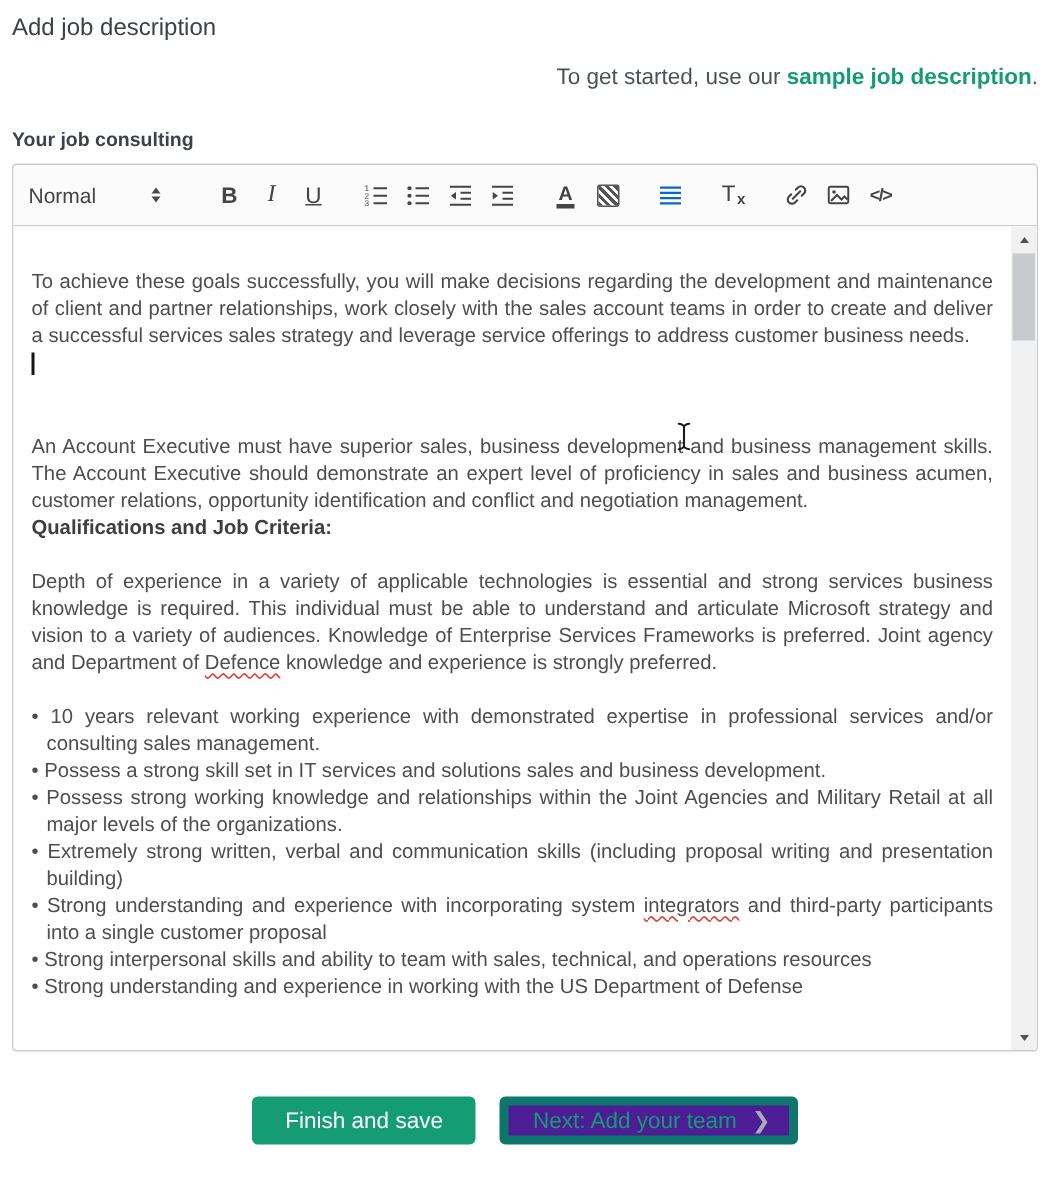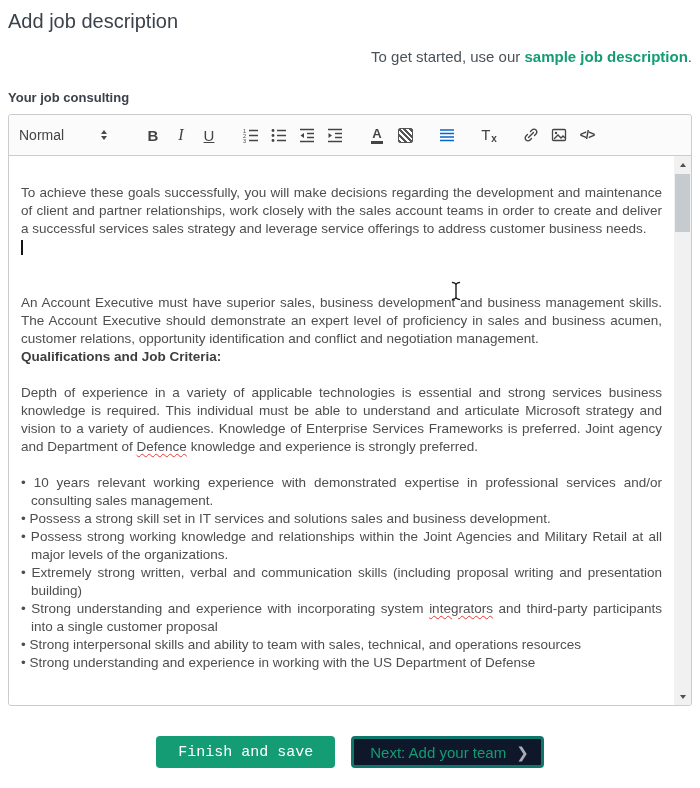--- a/index.html
+++ b/index.html
@@ -5,21 +5,21 @@
   * { box-sizing: border-box; margin: 0; padding: 0; }
   html, body { width: 700px; }
   body {
     min-height: 788px;
     background: #ffffff;
     font-family: "Liberation Sans", sans-serif;
     position: relative;
     padding: 10px 8px 0;
     color: #4a525a;
   }
-  .page-title { font-size: 20px; font-weight: 500; color: #3b424a; }
+  .page-title { font-size: 16px; font-weight: 500; color: #3b424a; }
   .intro { margin-top: 15px; font-size: 15px; color: #4a525a; text-align: right; }
   .intro a { color: var(--accent, #149c74); font-weight: bold; text-decoration: none; cursor: pointer; }
   .editor-label { margin-top: 25px; font-size: 13px; font-weight: bold; color: #3b424a; }
 
   .editor { margin-top: 9px; border: 1px solid #cccccc; border-radius: 3px; width: 684px; background: #fff; }
 
   
   .toolbar {
     display: flex; align-items: center;
     padding: 8px 6px; background: #fbfbfb;
@@ -70,24 +70,24 @@
   .sb-btn { position: absolute; left: 0; width: 17px; height: 17px; display: flex; align-items: center; justify-content: center; cursor: pointer; }
   .sb-up { top: 0; } .sb-down { bottom: 0; }
   .sb-tri-up   { width: 0; height: 0; border: 3.5px solid transparent; border-bottom: 4.5px solid #505050; margin-top: -3px; }
   .sb-tri-down { width: 0; height: 0; border: 3.5px solid transparent; border-top: 4.5px solid #505050; margin-bottom: -3px; }
   .sb-thumb { position: absolute; left: 1px; top: 18px; width: 15px; height: 58px; background: #c6cbd0; cursor: pointer; }
 
   
   .actions { display: flex; justify-content: center; gap: 16px; margin-top: 30px; }
   .btn-finish {
     background: var(--accent, #149c74); color: #fff; border: none; border-radius: 4px;
-    height: 32px; padding: 0 22px; font-size: 15px; font-family: Liberation Mono, monospace; cursor: pointer; text-align: right;
+    height: 32px; padding: 0 22px; font-size: 15px; font-family: Liberation Sans, sans-serif; cursor: pointer; text-align: right;
   }
   .btn-next {
-    background: #0f172a; color: var(--accent, #149c74); border: 3px solid #0f766e; border-radius: 4px;
+    background: #4c1d95; color: var(--accent, #149c74); border: 6px solid #0f766e; border-radius: 4px;
     height: 32px; padding: 0 12px 0 16px; font-size: 15px; font-family: inherit; cursor: pointer;
     display: flex; align-items: center; gap: 10px;
   }
   .next-chevron { color: #a5adb5; font-size: 15px; line-height: 1; }
 
   .mouse-cursor { position: absolute; left: 449px; top: 281px; pointer-events: none; }
 </style>
 </head>
 <body style="--accent: #149c74; --active-blue: #0966cc; --misspell: #e53935;">
 

